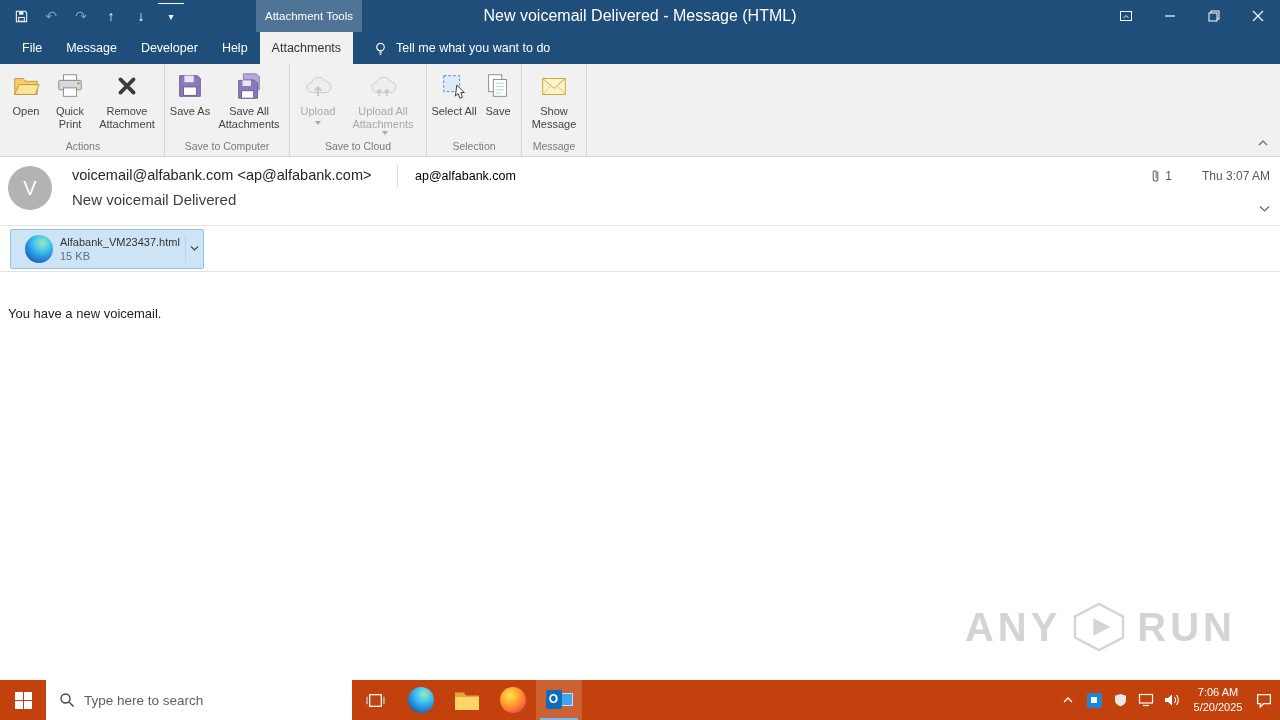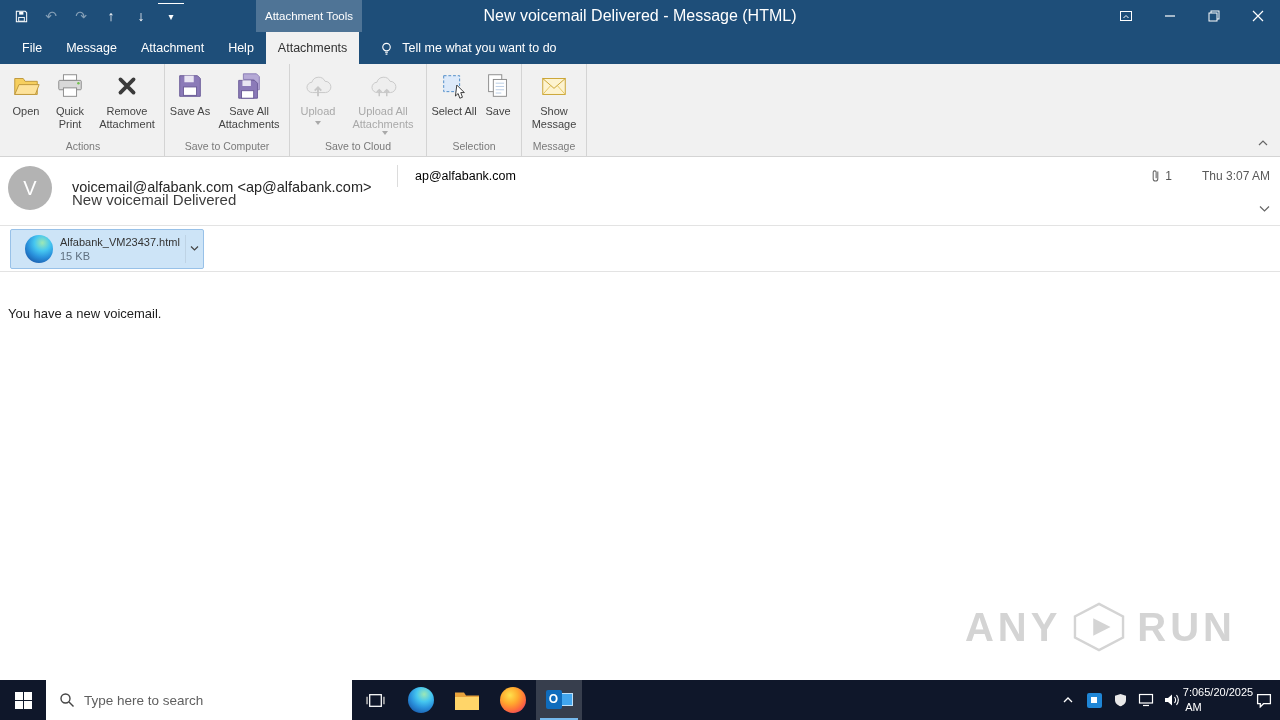--- a/index.html
+++ b/index.html
@@ -45,21 +45,21 @@
   .caret { width:0; height:0; border-left:3.5px solid transparent; border-right:3.5px solid transparent;
     border-top:4px solid currentColor; display:inline-block; margin-left:3px; }
   .caret.below { margin:3px 0 0 0; }
   .ribbon-collapse { position:absolute; right:8px; bottom:6px; width:18px; height:14px;
     display:flex; align-items:center; justify-content:center; }
 
   
   .msg-header { position:relative; height:69px; background:#fff; border-bottom:1px solid #e3e3e3; }
   .avatar { position:absolute; left:8px; top:9px; width:44px; height:44px; border-radius:50%;
     background:#b3b3b3; color:#fff; font-size:20px; display:flex; align-items:center; justify-content:center; }
-  .hdr-from { position:absolute; left:72px; top:22px; font-size:14.5px; color:#262626; }
+  .hdr-from { position:absolute; left:72px; top:10px; font-size:14.5px; color:#262626; }
   .hdr-div { position:absolute; left:397px; top:8px; width:1px; height:22px; background:#dcdcdc; }
   .hdr-to { position:absolute; left:415px; top:12px; font-size:12.5px; color:#000000; }
   .hdr-attachcount { position:absolute; right:108px; top:11px; display:flex; align-items:center;
     gap:4px; font-size:12px; color:#555; }
   .hdr-date { position:absolute; right:10px; top:12px; font-size:12px; color:#595959; }
   .hdr-subject { position:absolute; left:72px; top:34px; font-size:15px; color:#3d3d3d; }
   .hdr-expand { position:absolute; right:10px; top:42px; }
 
   
   .attach-row { height:46px; background:#fff; border-bottom:1px solid #e3e3e3;
@@ -74,21 +74,21 @@
   .chip-drop { width:18px; height:28px; display:flex; align-items:center; justify-content:center;
     border-left:1px solid rgba(0,0,0,.07); }
 
   
   .body-area { position:relative; height:408px; background:#fff; }
   .body-text { position:absolute; left:8px; top:34px; font-size:13px; color:#1f1f1f; }
   .watermark { position:absolute; right:44px; top:330px; display:flex; align-items:center; gap:10px;
     color:#d4d4d4; font-size:40px; font-weight:700; letter-spacing:4px; user-select:none; }
 
   
-  .taskbar { position:absolute; left:0; bottom:0; width:1280px; height:40px; background:#0f172a;
+  .taskbar { position:absolute; left:0; bottom:0; width:1280px; height:40px; background:#c2410c;
     display:flex; align-items:stretch; color:#fff; }
   .tb-btn { width:46px; display:flex; align-items:center; justify-content:center; }
   .tb-search { width:306px; background:#fff; display:flex; align-items:center; gap:9px; padding-left:13px; }
   .tb-search input { border:none; outline:none; background:transparent; font-size:13.5px; width:240px;
     font-family:"Liberation Sans", sans-serif; color:#222; }
   .tb-search input::placeholder { color:#5f5f5f; }
   .tb-app { width:46px; display:flex; align-items:center; justify-content:center; position:relative; }
   .tb-app.active { background:rgba(255,255,255,.17); }
   .tb-app.active::after { content:""; position:absolute; left:4px; right:4px; bottom:0; height:2px; background:#76b9ed; }
   .circle-ico { width:26px; height:26px; border-radius:50%; }
@@ -96,21 +96,21 @@
   .outlook-icon { position:relative; width:27px; height:23px; }
   .ol-env { position:absolute; right:0; top:4px; width:16px; height:13px; background:#41a5ee; border:1px solid #bfe0f8; }
   .ol-sq { position:absolute; left:0; top:1px; width:16px; height:19px; background:#0f6cbd; border-radius:2px;
     display:flex; align-items:center; justify-content:center; color:#fff; font-weight:bold; font-size:12px; }
   .tray { margin-left:auto; display:flex; align-items:center; gap:2px; padding-right:4px; }
   .tray-btn { width:24px; height:40px; display:flex; align-items:center; justify-content:center; }
   .tray-blue { width:15px; height:15px; background:#1f86d6; border-radius:2px;
     display:flex; align-items:center; justify-content:center; }
   .tray-blue i { width:6px; height:6px; background:#fff; display:block; }
   .clock { width:64px; text-align:center; font-size:11px; line-height:1.35; display:flex;
-    flex-direction:row; justify-content:center; }
+    flex-direction:column; justify-content:center; }
 </style>
 </head>
 <body>
 
 <div class="window">
 
   <div class="titlebar">
     <div class="qat">
       <span class="qat-btn">
         <svg width="15" height="15" viewBox="0 0 16 16">
@@ -149,21 +149,21 @@
         <svg width="12" height="12" viewBox="0 0 12 12">
             <path d="M1 1 L11 11 M11 1 L1 11" stroke="#fff" stroke-width="1.2"></path>
           </svg>
       </span>
     </div>
   </div>
 
   <div class="tabrow">
     <div class="tab">File</div>
     <div class="tab">Message</div>
-    <div class="tab">Attachment</div>
+    <div class="tab">Developer</div>
     <div class="tab">Help</div>
     <div class="tab selected">Attachments</div>
     <div class="tellme">
       <svg width="15" height="15" viewBox="0 0 16 16">
           <circle cx="8" cy="6.5" r="4" fill="none" stroke="#fff" stroke-width="1.2"></circle>
           <path d="M6.5 12h3 M7 14h2" stroke="#fff" stroke-width="1.2"></path>
         </svg>
       <span>Tell me what you want to do</span>
     </div>
   </div>

